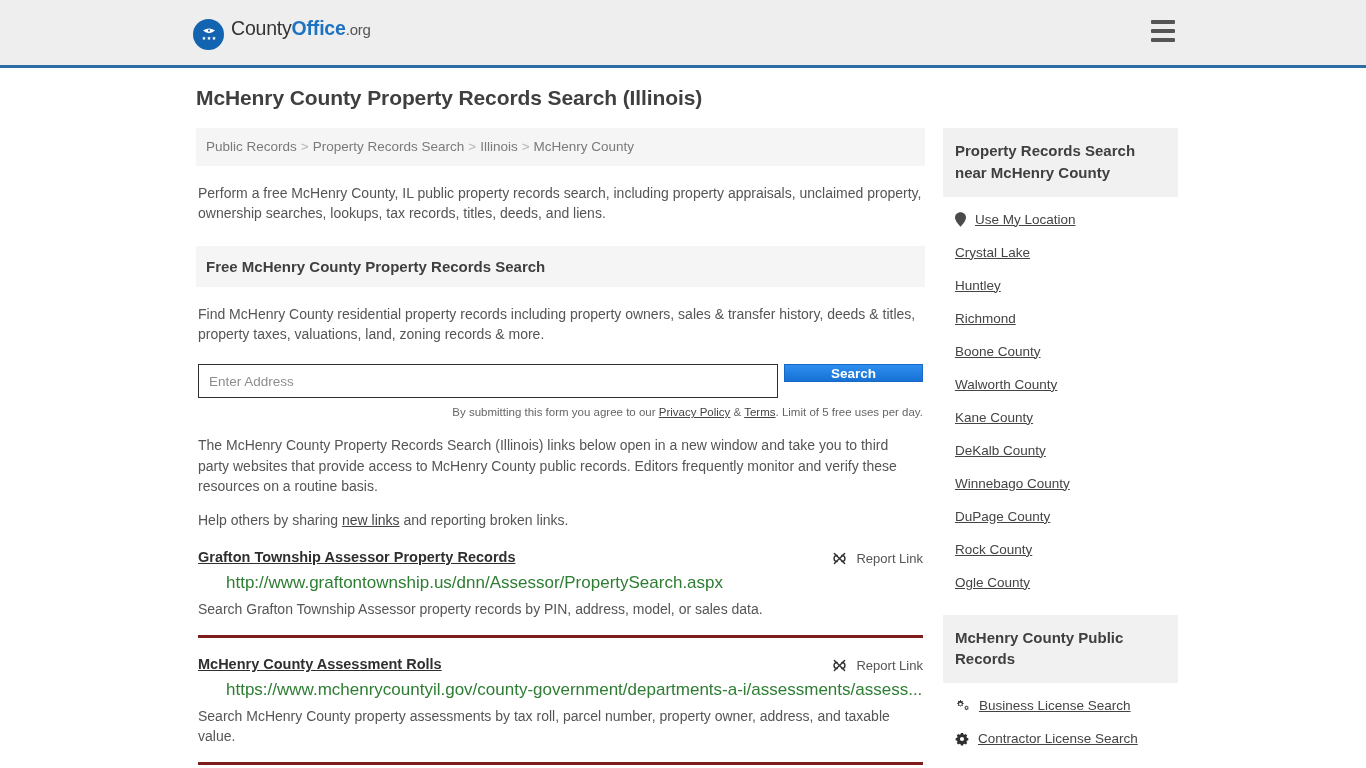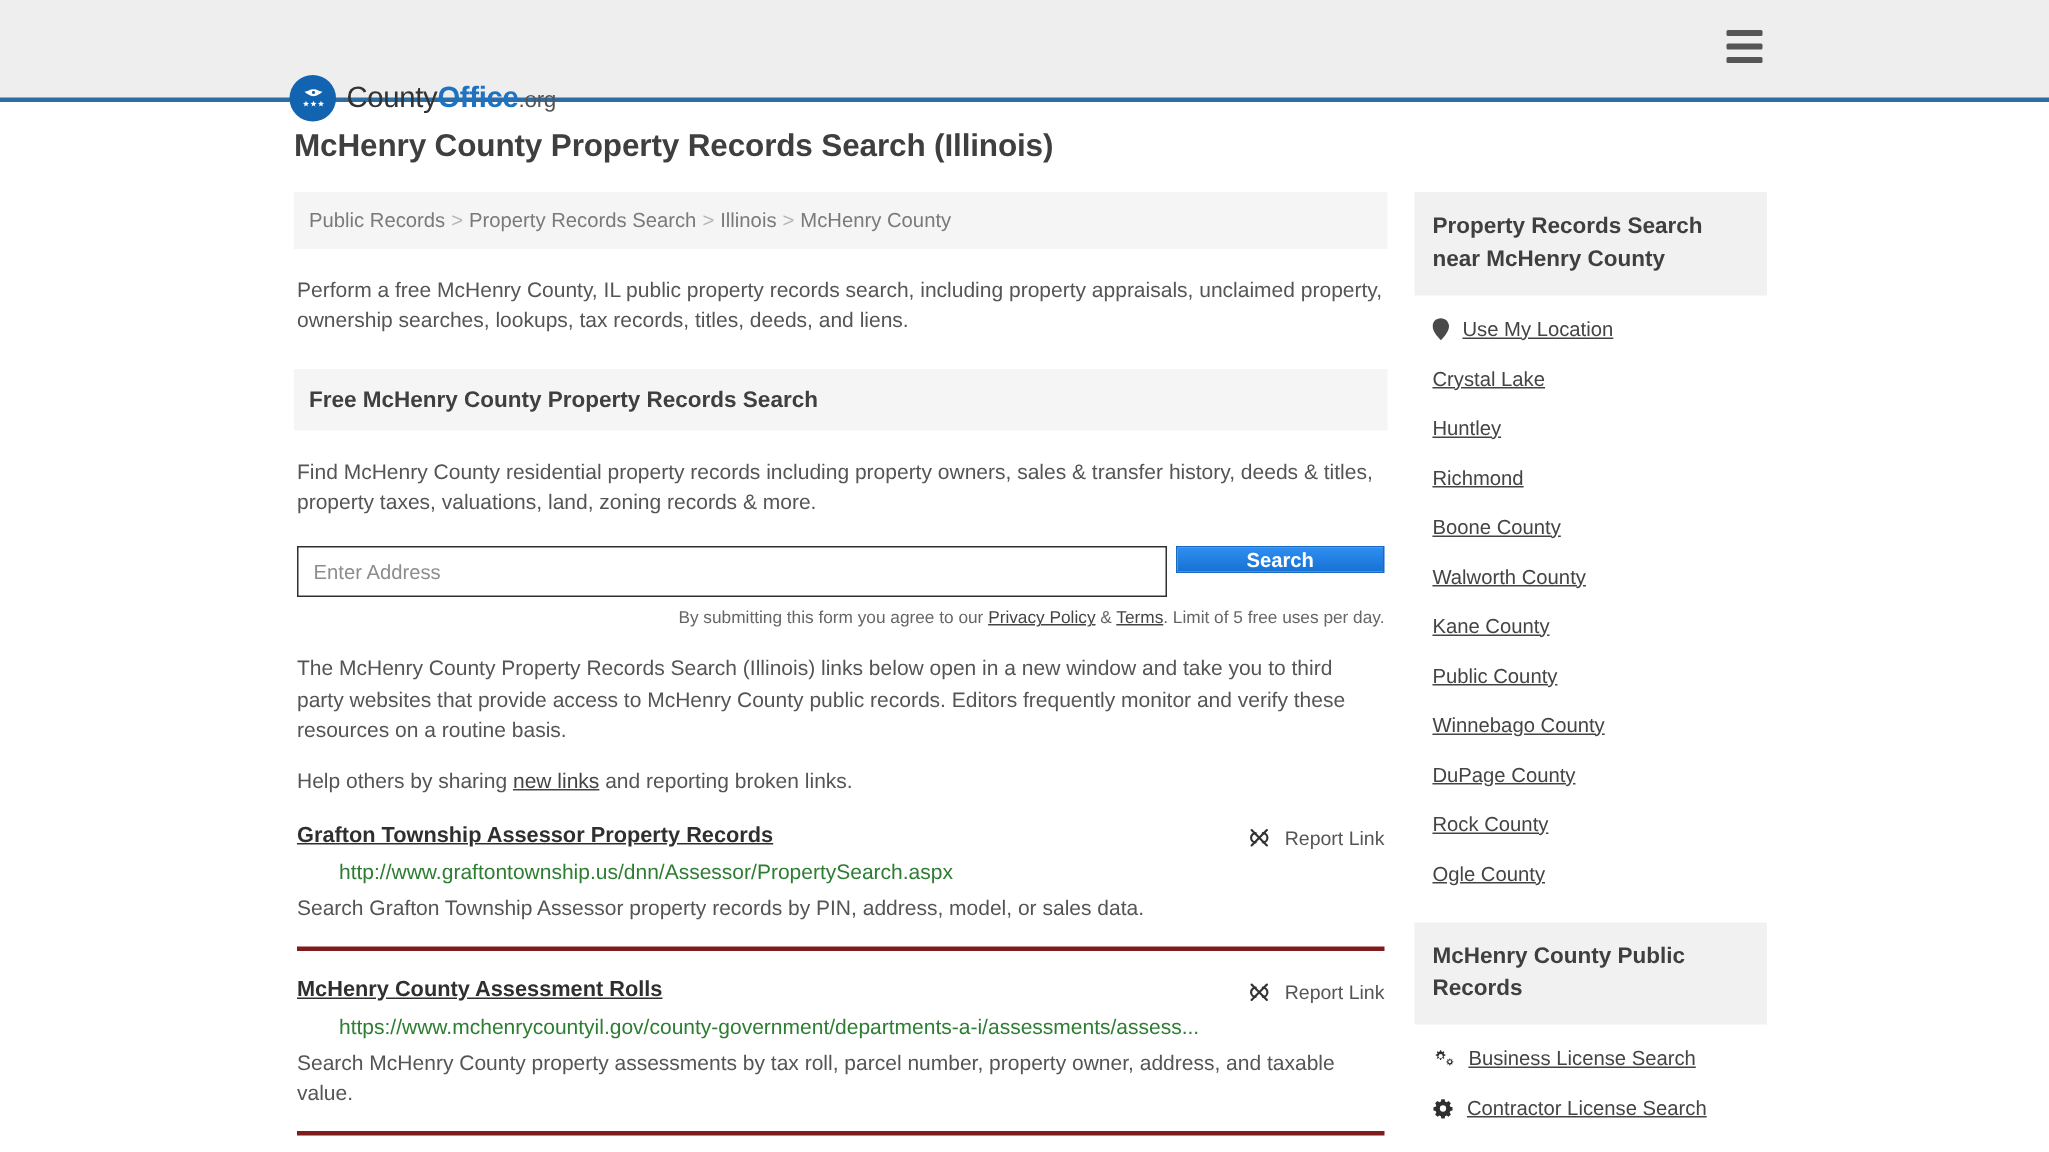--- a/index.html
+++ b/index.html
@@ -20,24 +20,22 @@
     border-bottom: 3px solid #2e6da4;
     display: flex;
     align-items: center;
     position: relative;
   }
   .brand {
     position: absolute;
     left: 193px;
     top: 19px;
     display: flex;
-    align-items: center;
     gap: 7px;
     text-decoration: none;
-    margin-top: 31px;
   }
   .brand-mark {
     width: 31px; height: 31px;
     border-radius: 50%;
     background: #1263b0;
     display: flex;
     flex-direction: column;
     align-items: center;
     justify-content: center;
     flex: none;
@@ -225,21 +223,21 @@
     align-items: center;
     gap: 8px;
     font-size: 13px;
     color: #555555;
     cursor: pointer;
     flex: none;
     white-space: nowrap;
     padding-top: 1px;
   }
   .result-url {
-    font-size: 14px;
+    font-size: 17px;
     color: #2d7d32;
     margin-top: 6px;
     word-break: break-all;
     padding-left: 28px;
   }
   .result-desc {
     font-size: 14px;
     color: #555555;
     margin-top: 6px;
     line-height: 1.45;
@@ -394,21 +392,21 @@
           <div class="side-item">
             <a href="#">Boone County</a>
           </div>
           <div class="side-item">
             <a href="#">Walworth County</a>
           </div>
           <div class="side-item">
             <a href="#">Kane County</a>
           </div>
           <div class="side-item">
-            <a href="#">Public County</a>
+            <a href="#">DeKalb County</a>
           </div>
           <div class="side-item">
             <a href="#">Winnebago County</a>
           </div>
           <div class="side-item">
             <a href="#">DuPage County</a>
           </div>
           <div class="side-item">
             <a href="#">Rock County</a>
           </div>

